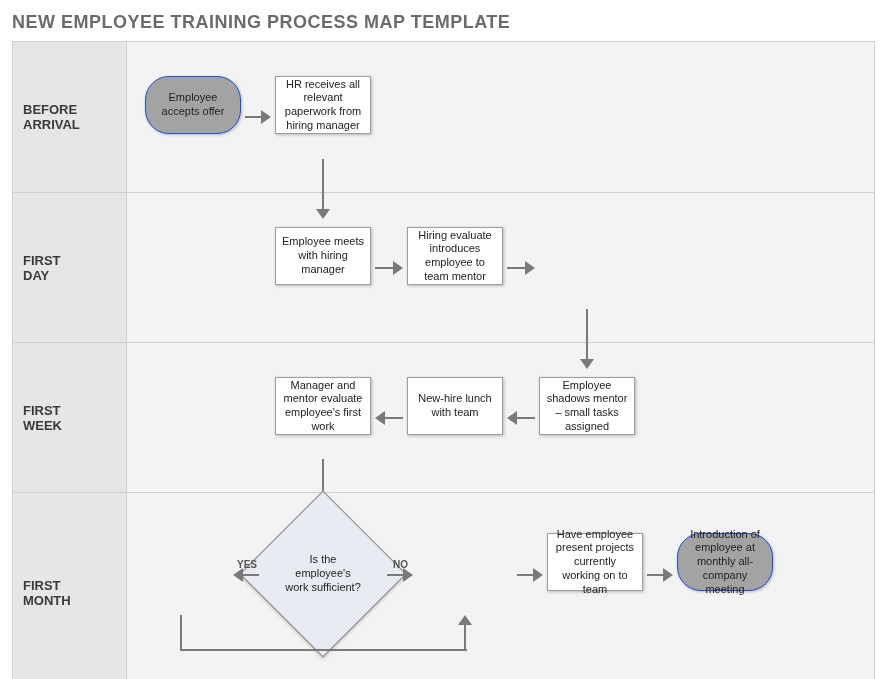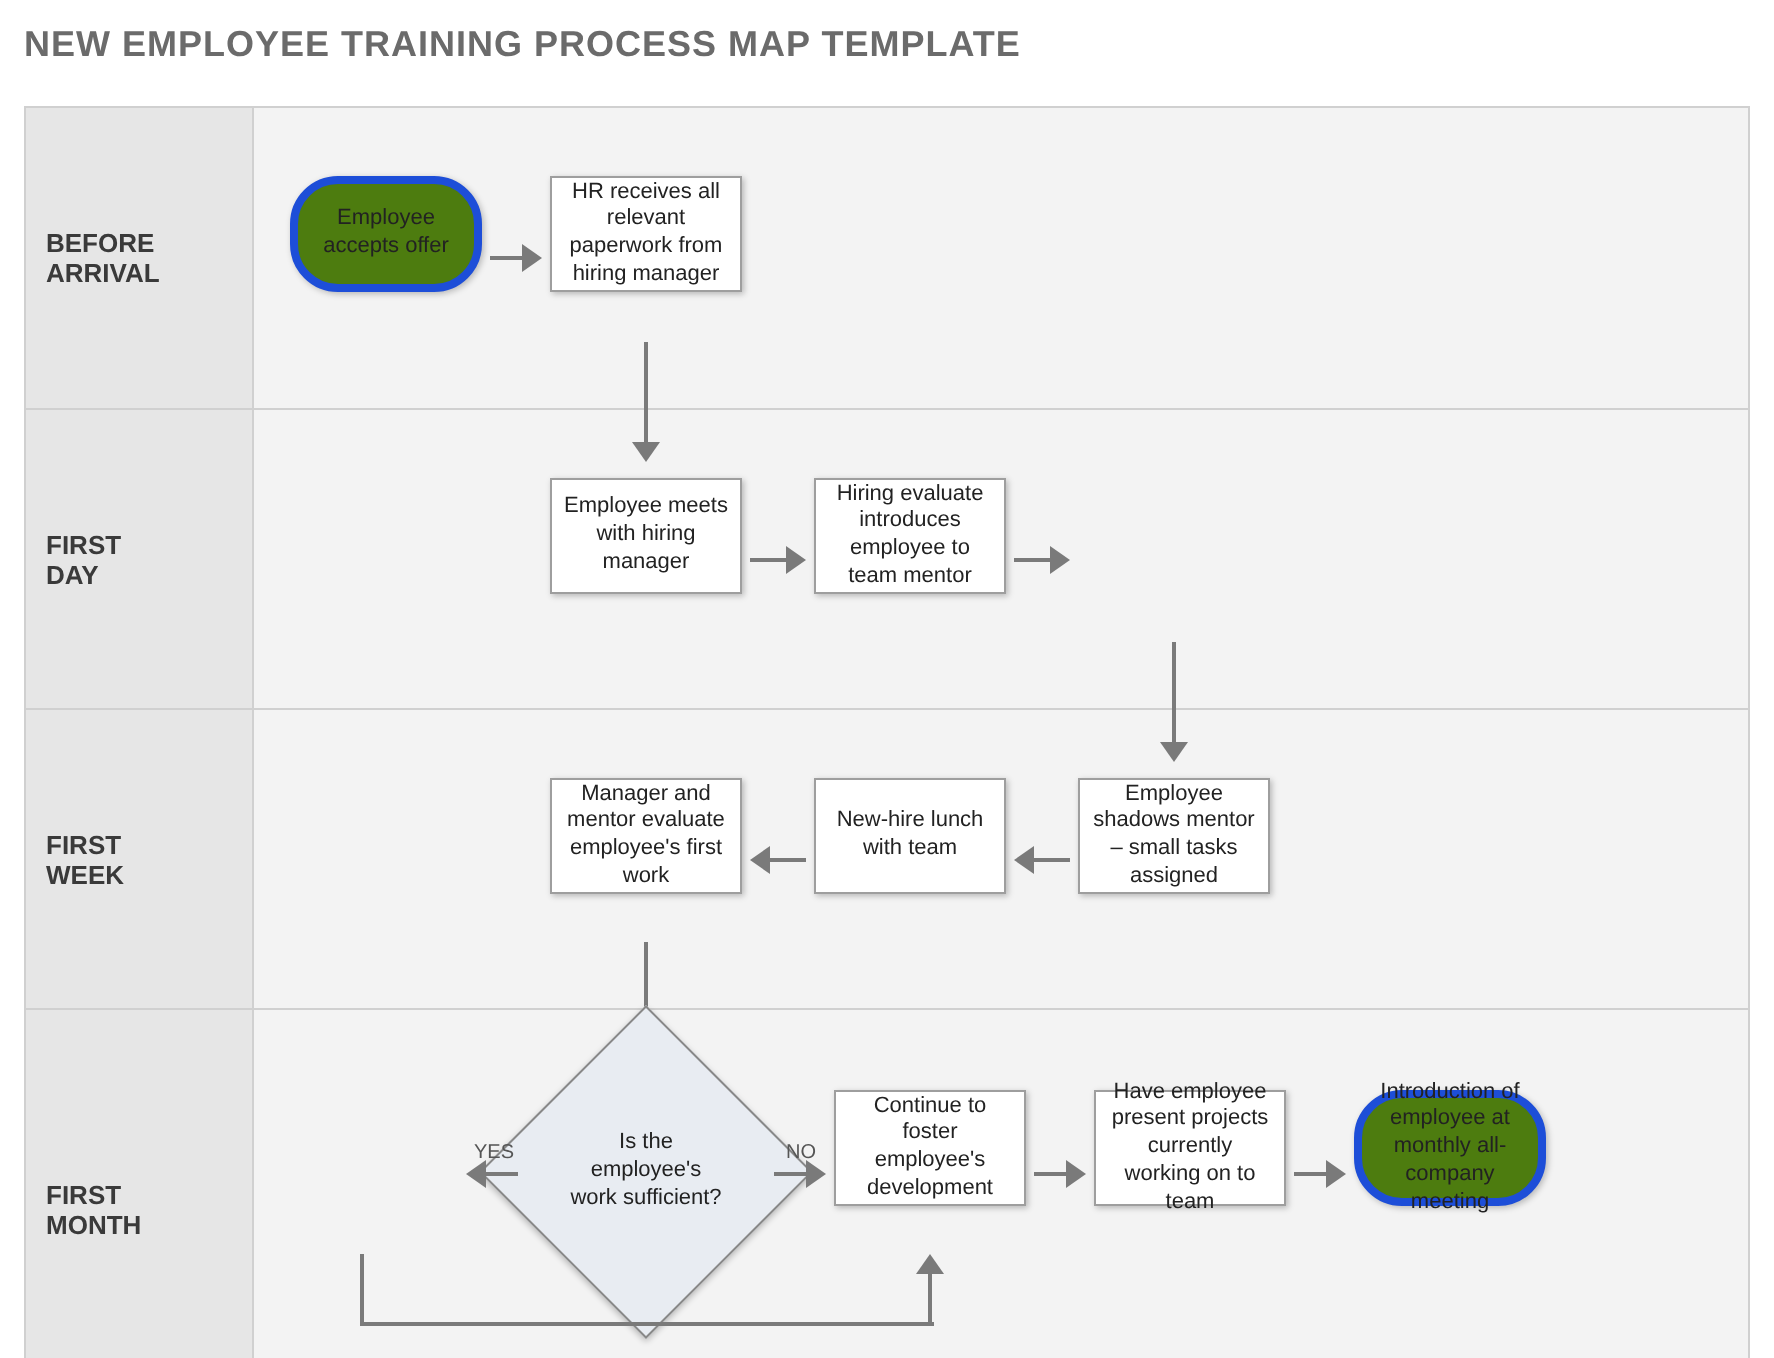--- a/index.html
+++ b/index.html
@@ -1,38 +1,38 @@
 <!DOCTYPE html>
 <html><head>
 <meta charset="utf-8">
 <style>
 *{box-sizing:border-box;margin:0;padding:0}
 body{font-family:Arial,Helvetica,sans-serif;background:#fff;padding:12px}
-.title{font-size:18px;font-weight:700;color:#6b6b6b;letter-spacing:.5px;margin-bottom:20px}
+.title{font-size:18px;font-weight:700;color:#6b6b6b;letter-spacing:.5px;margin-bottom:8px}
 .map{display:grid;grid-template-columns:114px 1fr;border:1px solid #d0d0d0}
 .row{display:contents}
 .lane-label{display:flex;align-items:center;justify-content:flex-start;padding:0 10px;font-size:13px;font-weight:700;color:#3a3a3a;background:#e6e6e6;border-top:1px solid #d0d0d0;border-right:1px solid #d0d0d0}
 .row:first-child .lane-label,.row:first-child .lane-body{border-top:none}
 .lane-body{position:relative;background:#f3f3f3;border-top:1px solid #d0d0d0}
 .r1{height:150px}.r2{height:150px}.r3{height:150px}.r4{height:200px}
 .box{position:absolute;width:96px;height:58px;background:#fff;border:1px solid #9e9e9e;box-shadow:1px 1px 3px rgba(0,0,0,.25);display:flex;align-items:center;justify-content:center;text-align:center;font-size:11px;line-height:1.25;padding:6px;color:#222}
-.term{background:#4d7c0f;border:4px solid #1d4ed8;border-radius:24px}
+.term{background:#a3a3a3;border:1px solid #1d4ed8;border-radius:24px}
 .diamond{position:absolute;width:118px;height:118px;background:#e8ecf2;border:1px solid #888;box-shadow:1px 1px 3px rgba(0,0,0,.25);transform:rotate(45deg)}
 .diamond span{position:absolute;inset:0;transform:rotate(-45deg);display:flex;align-items:center;justify-content:center;text-align:center;font-size:11px;line-height:1.25;padding:18px;color:#222}
 .arrow{position:absolute;pointer-events:none}
 .arrow.h{height:14px}
 .arrow.h::before{content:"";position:absolute;top:6px;left:0;right:8px;height:2px;background:#7a7a7a}
 .arrow.h::after{content:"";position:absolute;right:0;top:0;border-left:10px solid #7a7a7a;border-top:7px solid transparent;border-bottom:7px solid transparent}
 .arrow.h.rev::before{left:8px;right:0}
 .arrow.h.rev::after{left:0;right:auto;border-left:none;border-right:10px solid #7a7a7a}
 .arrow.v{width:14px}
 .arrow.v::before{content:"";position:absolute;left:6px;top:0;bottom:8px;width:2px;background:#7a7a7a}
 .arrow.v::after{content:"";position:absolute;bottom:0;left:0;border-top:10px solid #7a7a7a;border-left:7px solid transparent;border-right:7px solid transparent}
 .elbow{position:absolute;background:#7a7a7a}
-.lbl{position:absolute;font-size:10px;font-weight:400;color:#555}
+.lbl{position:absolute;font-size:10px;font-weight:700;color:#555}
 .lane-label span{display:block}
 </style>
 </head>
 <body>
 
 <div class="title">NEW EMPLOYEE TRAINING PROCESS MAP TEMPLATE</div>
 
 <div class="map">
 
   <div class="row">
@@ -94,21 +94,20 @@
 
       <div class="diamond" style="left:137px;top:22px">
           <span>Is the employee's work sufficient?</span>
         </div>
 
       <div class="lbl" style="left:110px;top:66px">YES</div>
       <div class="arrow h rev" style="left:106px;top:75px;width:26px"></div>
 
       <div class="lbl" style="left:266px;top:66px">NO</div>
       <div class="arrow h" style="left:260px;top:75px;width:26px"></div>
-      <div class="box" style="left:290px;top:40px">Continue to foster employee's development</div>
       <div class="arrow h" style="left:390px;top:75px;width:26px"></div>
       <div class="box" style="left:420px;top:40px">Have employee present projects currently working on to team</div>
       <div class="arrow h" style="left:520px;top:75px;width:26px"></div>
       <div class="box term" style="left:550px;top:40px">Introduction of employee at monthly all-company meeting</div>
 
       <div class="elbow" style="left:53px;top:122px;width:2px;height:36px"></div>
       <div class="elbow" style="left:53px;top:156px;width:287px;height:2px"></div>
       <div class="arrow v" style="left:331px;top:122px;height:36px;transform:scaleY(-1)"></div>
     </div>
   </div>

